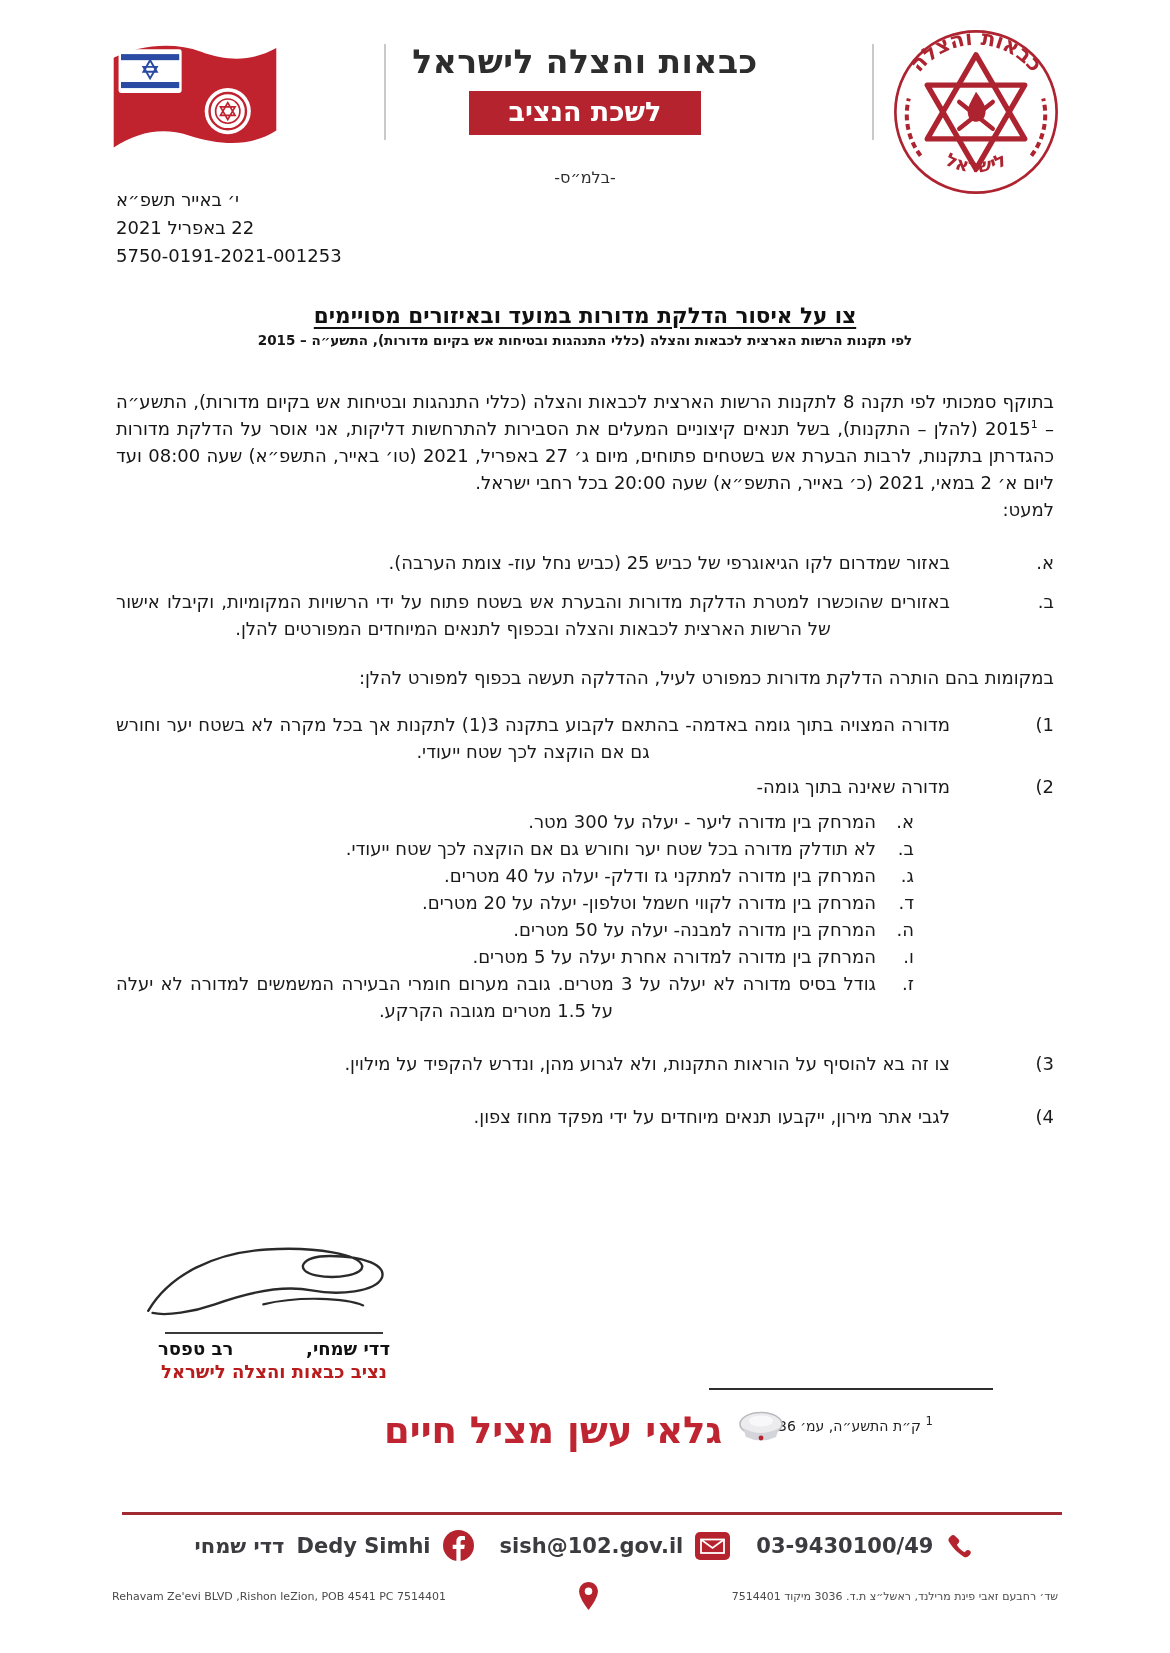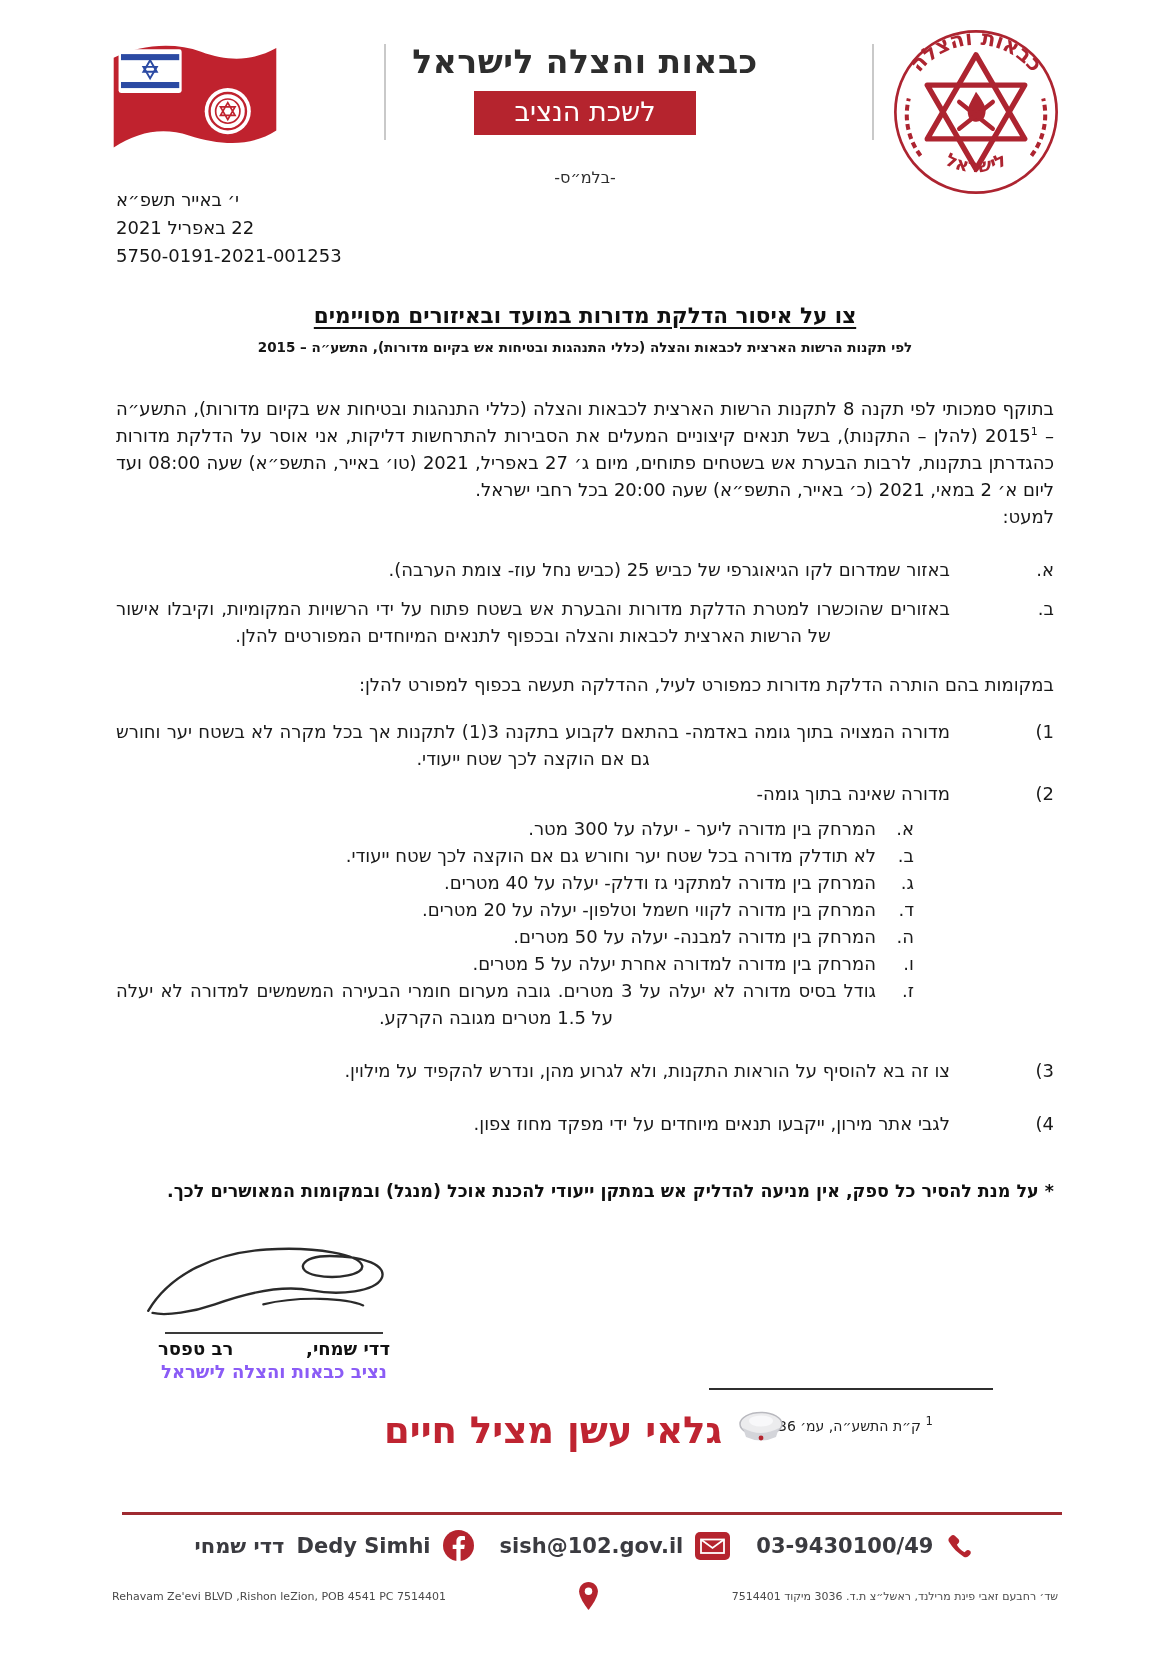--- a/index.html
+++ b/index.html
@@ -4,33 +4,33 @@
 <style>
   * { margin:0; padding:0; box-sizing:border-box; }
   html,body { background:#ffffff; }
   body { font-family:"DejaVu Sans", sans-serif; }
   .page { position:relative; width:1066px; height:1653px; margin:0 auto; background:#fff; overflow:hidden; color:#1a1a1a; }
 
   
   .flag-logo { position:absolute; left:52px; top:38px; }
   .hdr-center { position:absolute; left:0; right:0; top:42px; text-align:center; }
   .org-title { font-size:33px; font-weight:bold; color:#2d2d2d; letter-spacing:.5px; direction:rtl; }
-  .office-badge { display:inline-block; margin-top:10px; background:#b5242e; color:#fff; font-size:27px; font-weight:normal; padding:5px 40px 8px; direction:rtl; }
+  .office-badge { display:inline-block; margin-top:10px; background:#b5242e; color:#fff; font-size:27px; font-weight:bold; padding:5px 40px 8px; direction:rtl; }
   .hdr-sep { position:absolute; top:44px; width:2px; height:96px; background:#c9c9c9; }
   .sep-l { left:332px; } .sep-r { left:820px; }
   .emblem { position:absolute; right:58px; top:28px; }
 
   
   .classification { position:absolute; left:0; right:0; top:168px; text-align:center; font-size:16px; color:#2e2e2e; direction:rtl; }
   .date-block { position:absolute; left:64px; top:186px; font-size:18px; line-height:1.55; color:#161616; direction:rtl; text-align:left; }
 
   
   .content { position:absolute; top:303px; left:64px; right:64px; direction:rtl; }
   .doc-title { text-align:center; font-size:21.5px; font-weight:bold; color:#111; text-decoration:underline; text-underline-offset:4px; }
-  .doc-subtitle { text-align:center; font-size:13.5px; font-weight:600; color:#161616; margin-top:11px; margin-bottom:40px; }
+  .doc-subtitle { text-align:center; font-size:13.5px; font-weight:600; color:#161616; margin-top:4px; margin-bottom:40px; }
   .intro { font-size:18px; line-height:1.5; text-align:justify; color:#141414; }
   .except-label { font-size:18px; line-height:1.5; }
   sup.fn { font-size:11px; }
 
   .exc-list { margin-top:26px; }
   .row { display:flex; font-size:18px; line-height:1.5; }
   .row .marker { width:104px; flex-shrink:0; }
   .row .txt { flex:1; text-align:right; }
   .row .txt.center-last { text-align:justify; text-align-last:center; }
   .exc-list .row { margin-bottom:12px; }
@@ -42,21 +42,21 @@
   .num-list > .row.gap-lg { margin-top:26px; }
   .sub-list { margin-right:140px; margin-bottom:6px; }
   .sub-list .row .marker { width:38px; }
 
   .star-note { margin-top:44px; font-size:17.5px; font-weight:bold; text-align:right; color:#101010; }
 
   
   .signature { position:absolute; left:72px; top:1242px; width:300px; text-align:center; }
   .sig-line { width:218px; border-top:2px solid #3a3a3a; margin:0 auto 4px; }
   .sig-names { width:232px; margin:0 auto; display:flex; justify-content:space-between; direction:rtl; font-size:18px; font-weight:bold; color:#111; }
-  .sig-role { font-size:18px; font-weight:bold; color:#8b5cf6; direction:rtl; margin-top:2px; }
+  .sig-role { font-size:18px; font-weight:bold; color:#b91c1c; direction:rtl; margin-top:2px; }
 
   
   .footnote { position:absolute; right:125px; top:1388px; width:284px; border-top:2px solid #2f2f2f; padding-top:24px; direction:rtl; font-size:14px; color:#222; text-align:center; }
 
   
   .slogan-row { position:absolute; left:0; right:0; top:1408px; display:flex; justify-content:center; align-items:center; gap:14px; }
   .slogan { color:#bf2431; font-size:37px; font-weight:800; direction:rtl; }
   .red-rule { position:absolute; left:70px; right:56px; top:1512px; height:3px; background:#9f2a31; }
   .contact-row { position:absolute; left:0; right:0; top:1530px; display:flex; justify-content:center; align-items:center; gap:12px; font-size:21px; font-weight:bold; color:#3b3b40; }
   .contact-row .grp-gap { margin-left:14px; }
@@ -184,21 +184,20 @@
       <div class="row gap-lg">
         <span class="marker">3)</span>
         <span class="txt">צו זה בא להוסיף על הוראות התקנות, ולא לגרוע מהן, ונדרש להקפיד על מילוין.</span>
       </div>
       <div class="row gap-lg">
         <span class="marker">4)</span>
         <span class="txt">לגבי אתר מירון, ייקבעו תנאים מיוחדים על ידי מפקד מחוז צפון.</span>
       </div>
     </div>
 
-    <div class="star-note">* על מנת להסיר כל ספק, אין מניעה להדליק אש במתקן ייעודי להכנת אוכל (מנגל) ובמקומות המאושרים לכך.</div>
   </div>
 
   <div class="signature">
     <span>
       <svg width="280" height="86" viewBox="0 0 250 80">
         <path d="M8,64 C28,30 70,10 118,7 C166,4 204,12 207,22 C209,30 184,35 164,31 C144,27 149,13 177,13 C209,13 231,22 225,34 C219,46 186,50 160,45 C130,39 95,49 70,58 C50,65 25,69 12,66" fill="none" stroke="#2a2a2a" stroke-width="2.2" stroke-linecap="round"></path>
         <path d="M115,58 C148,50 192,52 208,59" fill="none" stroke="#2a2a2a" stroke-width="2" stroke-linecap="round"></path>
       </svg>
     </span>
     <div class="sig-line"></div>

